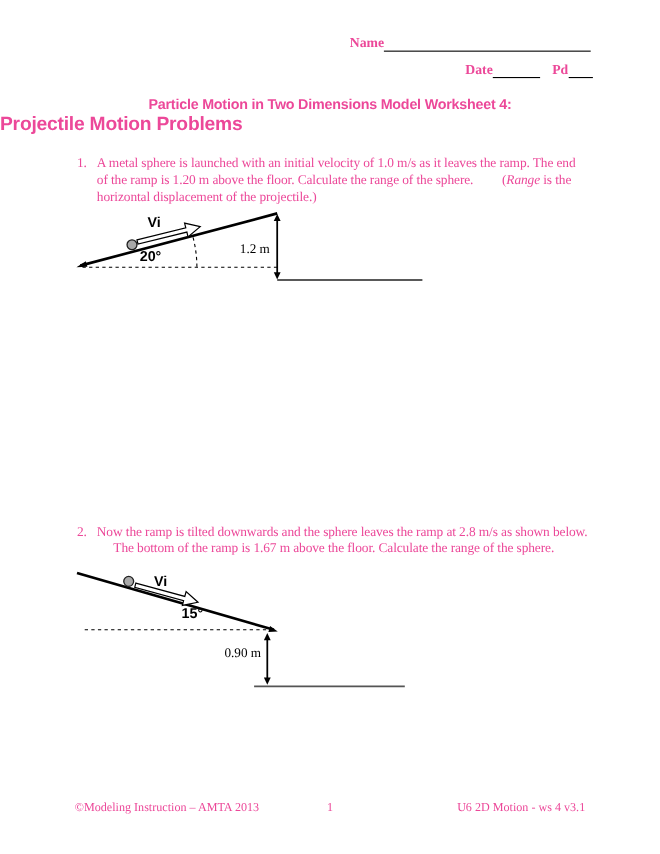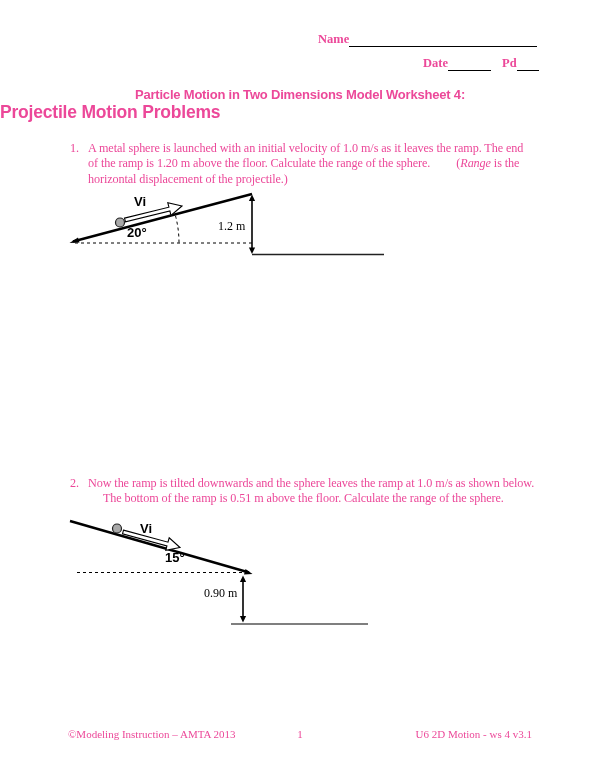--- a/index.html
+++ b/index.html
@@ -88,22 +88,22 @@
       <polygon points="197,69 193.9,62.5 200.1,62.5" fill="#000"></polygon>
       <text class="lbl-serif" x="163" y="45">1.2 m</text>
 
       <line x1="197" y1="69.5" x2="329" y2="69.5" stroke="#222" stroke-width="1.3"></line>
     </svg>
   </div>
 
   <div class="problem" style="left:70px; top:476px;">
     <div class="pnum">2.</div>
     <div class="ptext">
-      <div>Now the ramp is tilted downwards and the sphere leaves the ramp at 1.0 m/s as shown below.</div>
-      <div class="indent2">The bottom of the ramp is 0.51 m above the floor. Calculate the range of the sphere.</div>
+      <div>Now the ramp is tilted downwards and the sphere leaves the ramp at 2.8 m/s as shown below.</div>
+      <div class="indent2">The bottom of the ramp is 1.67 m above the floor. Calculate the range of the sphere.</div>
     </div>
   </div>
 
   <div class="diagram" style="left:55px; top:512px;">
     <svg width="330" height="122" viewBox="0 0 330 122">
 
       <line x1="22" y1="60.5" x2="192" y2="60.5" stroke="#000" stroke-width="1" stroke-dasharray="3,3"></line>
 
       <line x1="15" y1="9" x2="194" y2="60.5" stroke="#000" stroke-width="2.4"></line>
       <polygon points="197.5,62 189,62.5 190.5,57" fill="#000"></polygon>

